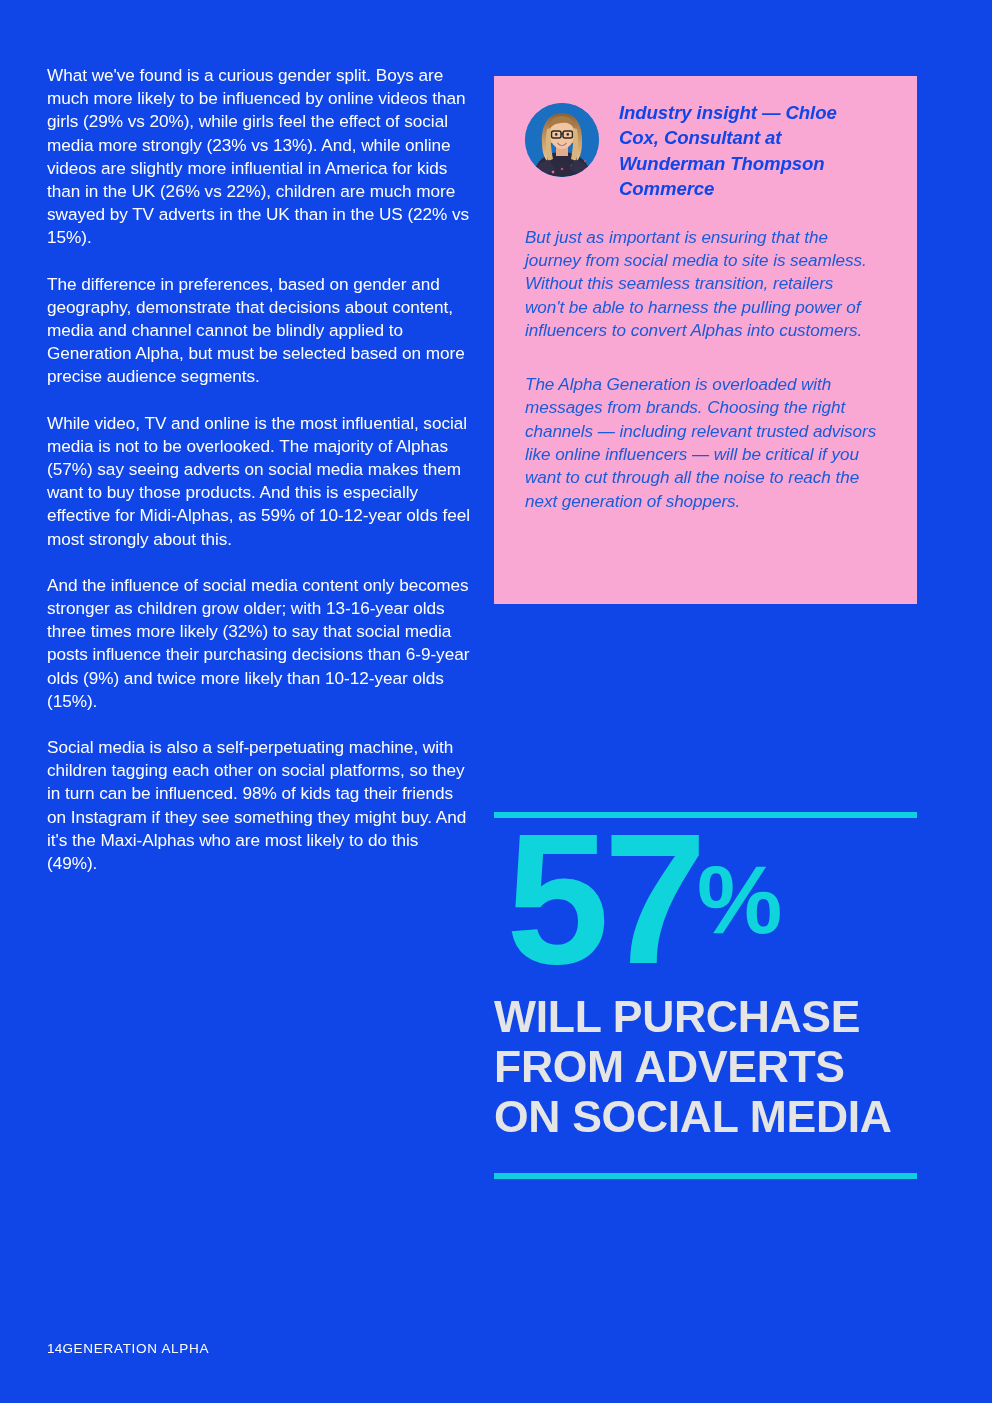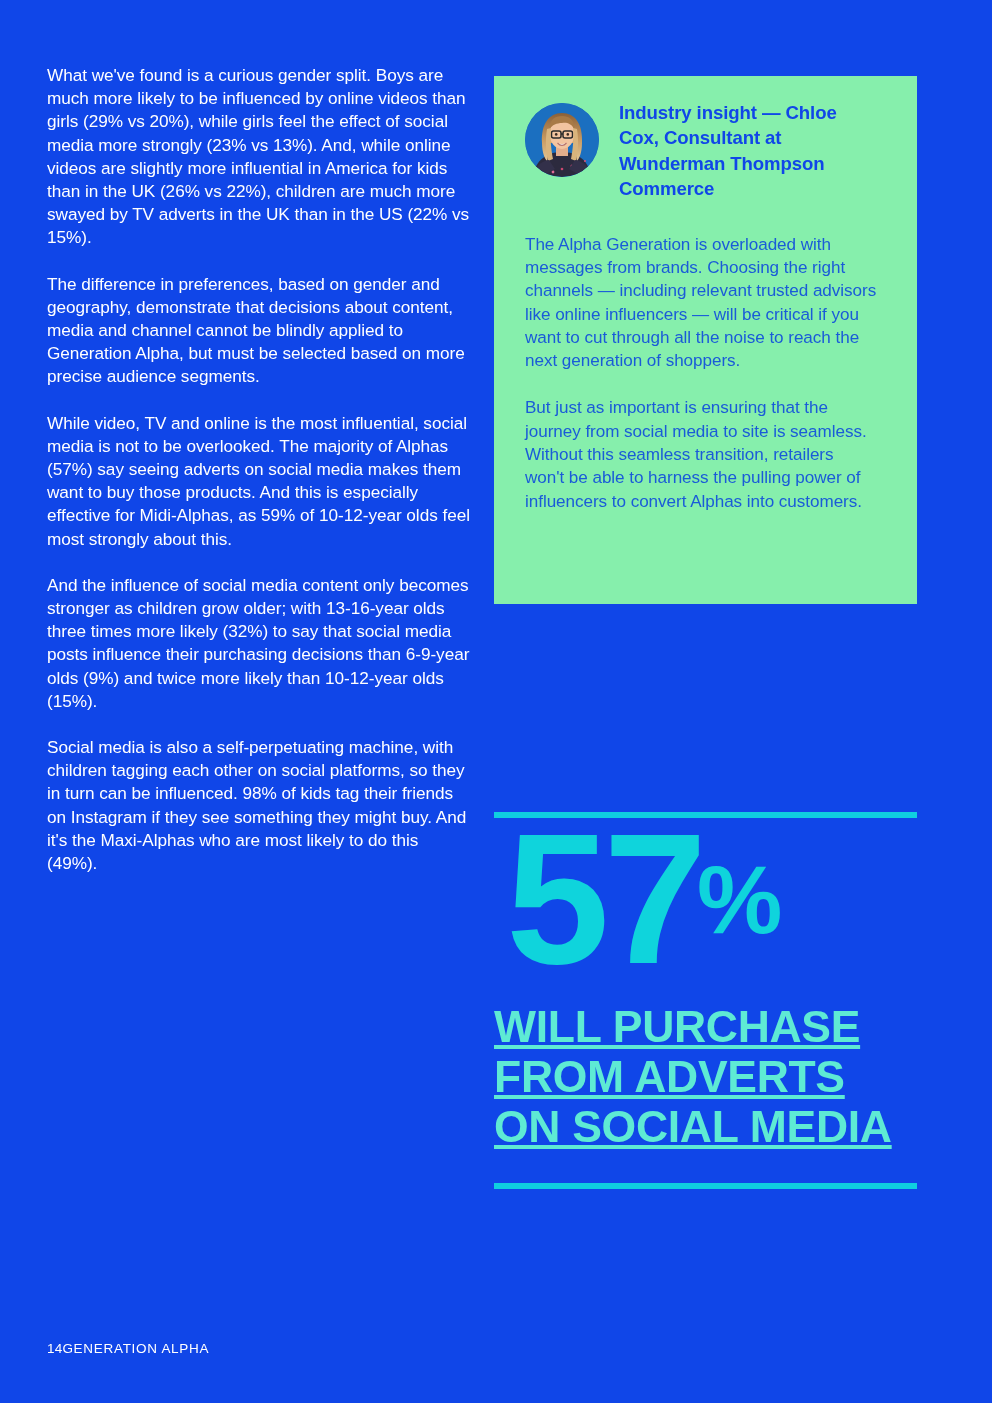--- a/index.html
+++ b/index.html
@@ -37,23 +37,24 @@
     letter-spacing: -0.05px;
   }
 
   
   .insight-box {
     position: absolute;
     left: 494px;
     top: 76px;
     width: 423px;
     height: 528px;
-    background: #86efac;
+    background: #f9a8d4;
     box-sizing: border-box;
     padding: 24px 40px 0 31px;
+    font-style: italic;
   }
   .insight-head {
     display: flex;
     align-items: flex-start;
     gap: 20px;
   }
   .avatar {
     flex: 0 0 auto;
     width: 74px;
     height: 74px;
@@ -110,28 +111,27 @@
   }
   .stat-pct {
     color: #0FD4DC;
     font-size: 96px;
     font-weight: bold;
     line-height: 152px;
     letter-spacing: -2px;
     margin-left: -4px;
   }
   .stat-caption {
-    color: #5eead4;
+    color: #e5e5e5;
     font-size: 44.5px;
     font-weight: bold;
     line-height: 50px;
     letter-spacing: -0.3px;
-    margin-top: 26px;
+    margin-top: 16px;
     text-transform: uppercase;
-    text-decoration: underline;
   }
   .rule-bottom {
     margin-top: 31px;
   }
 
   
   .footer {
     position: absolute;
     left: 47px;
     top: 1341px;
@@ -212,22 +212,22 @@
             <path d="M22 26 C20 38 21 50 23 58 L28 56 C26 46 25 34 26 25 Z" fill="#D9B47C"></path>
             <path d="M52 26 C54 38 53 50 51 58 L46 56 C48 46 49 34 48 25 Z" fill="#D9B47C"></path>
 
             <path d="M8 74 C9 64 16 58 24 57 L30 66 L16 74 Z" fill="#33304A"></path>
             <path d="M66 74 C65 64 58 58 50 57 L44 66 L58 74 Z" fill="#33304A"></path>
           </g>
         </svg>
       </div>
       <h2 class="insight-title">Industry insight — Chloe Cox, Consultant at Wunderman Thompson Commerce</h2>
     </div>
+    <p class="insight-par second">But just as important is ensuring that the journey from social media to site is seamless. Without this seamless transition, retailers won't be able to harness the pulling power of influencers to convert Alphas into customers.</p>
     <p class="insight-par first">The Alpha Generation is overloaded with messages from brands. Choosing the right channels — including relevant trusted advisors like online influencers — will be critical if you want to cut through all the noise to reach the next generation of shoppers.</p>
-    <p class="insight-par second">But just as important is ensuring that the journey from social media to site is seamless. Without this seamless transition, retailers won't be able to harness the pulling power of influencers to convert Alphas into customers.</p>
   </div>
 
   <div class="stat-block">
     <div class="rule"></div>
     <div class="stat-number-row">
       <span class="stat-number">57</span>
       <span class="stat-pct">%</span>
     </div>
     <div class="stat-caption">WILL PURCHASE FROM ADVERTS ON SOCIAL MEDIA</div>
     <div class="rule rule-bottom"></div>

